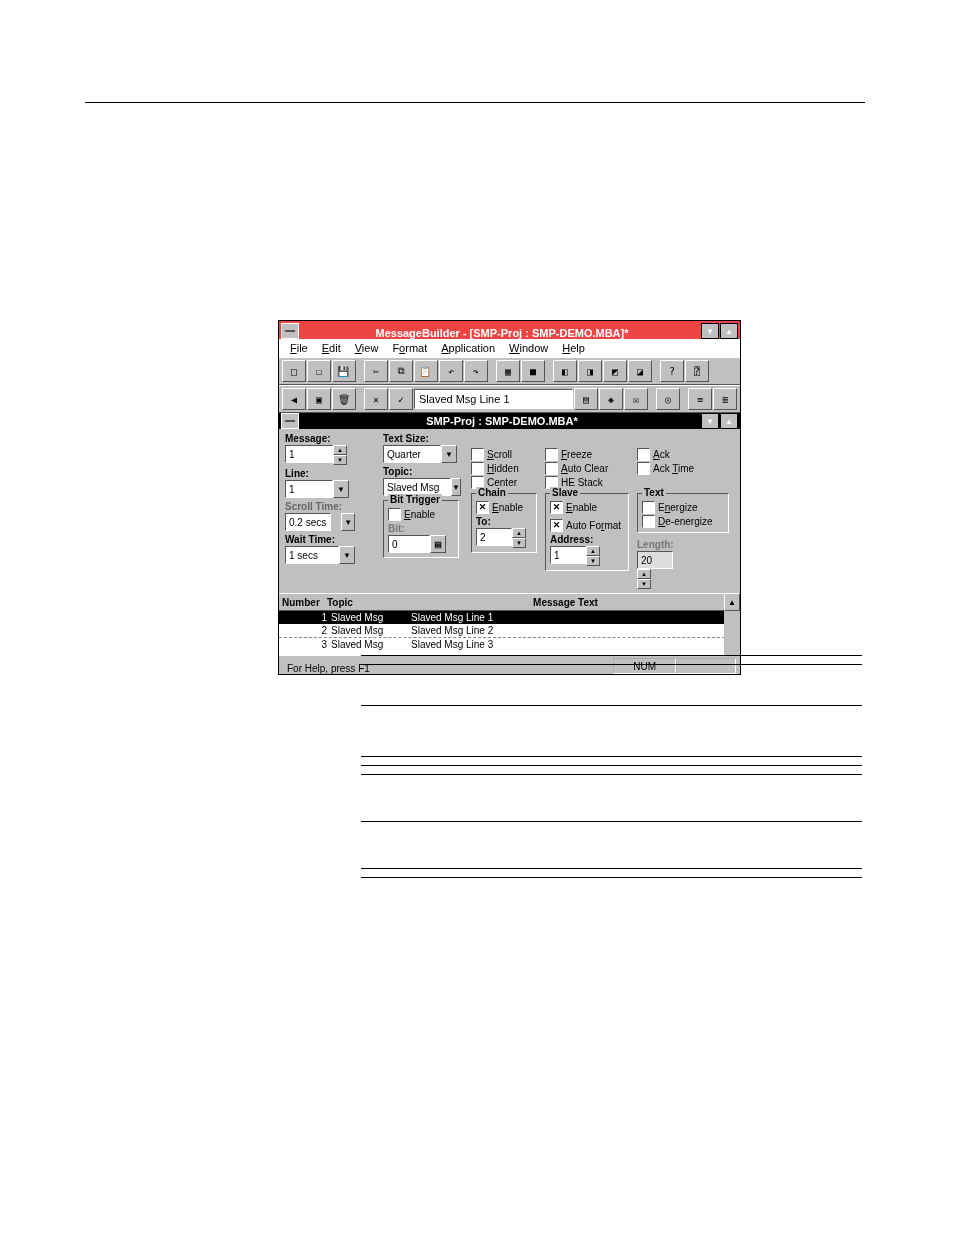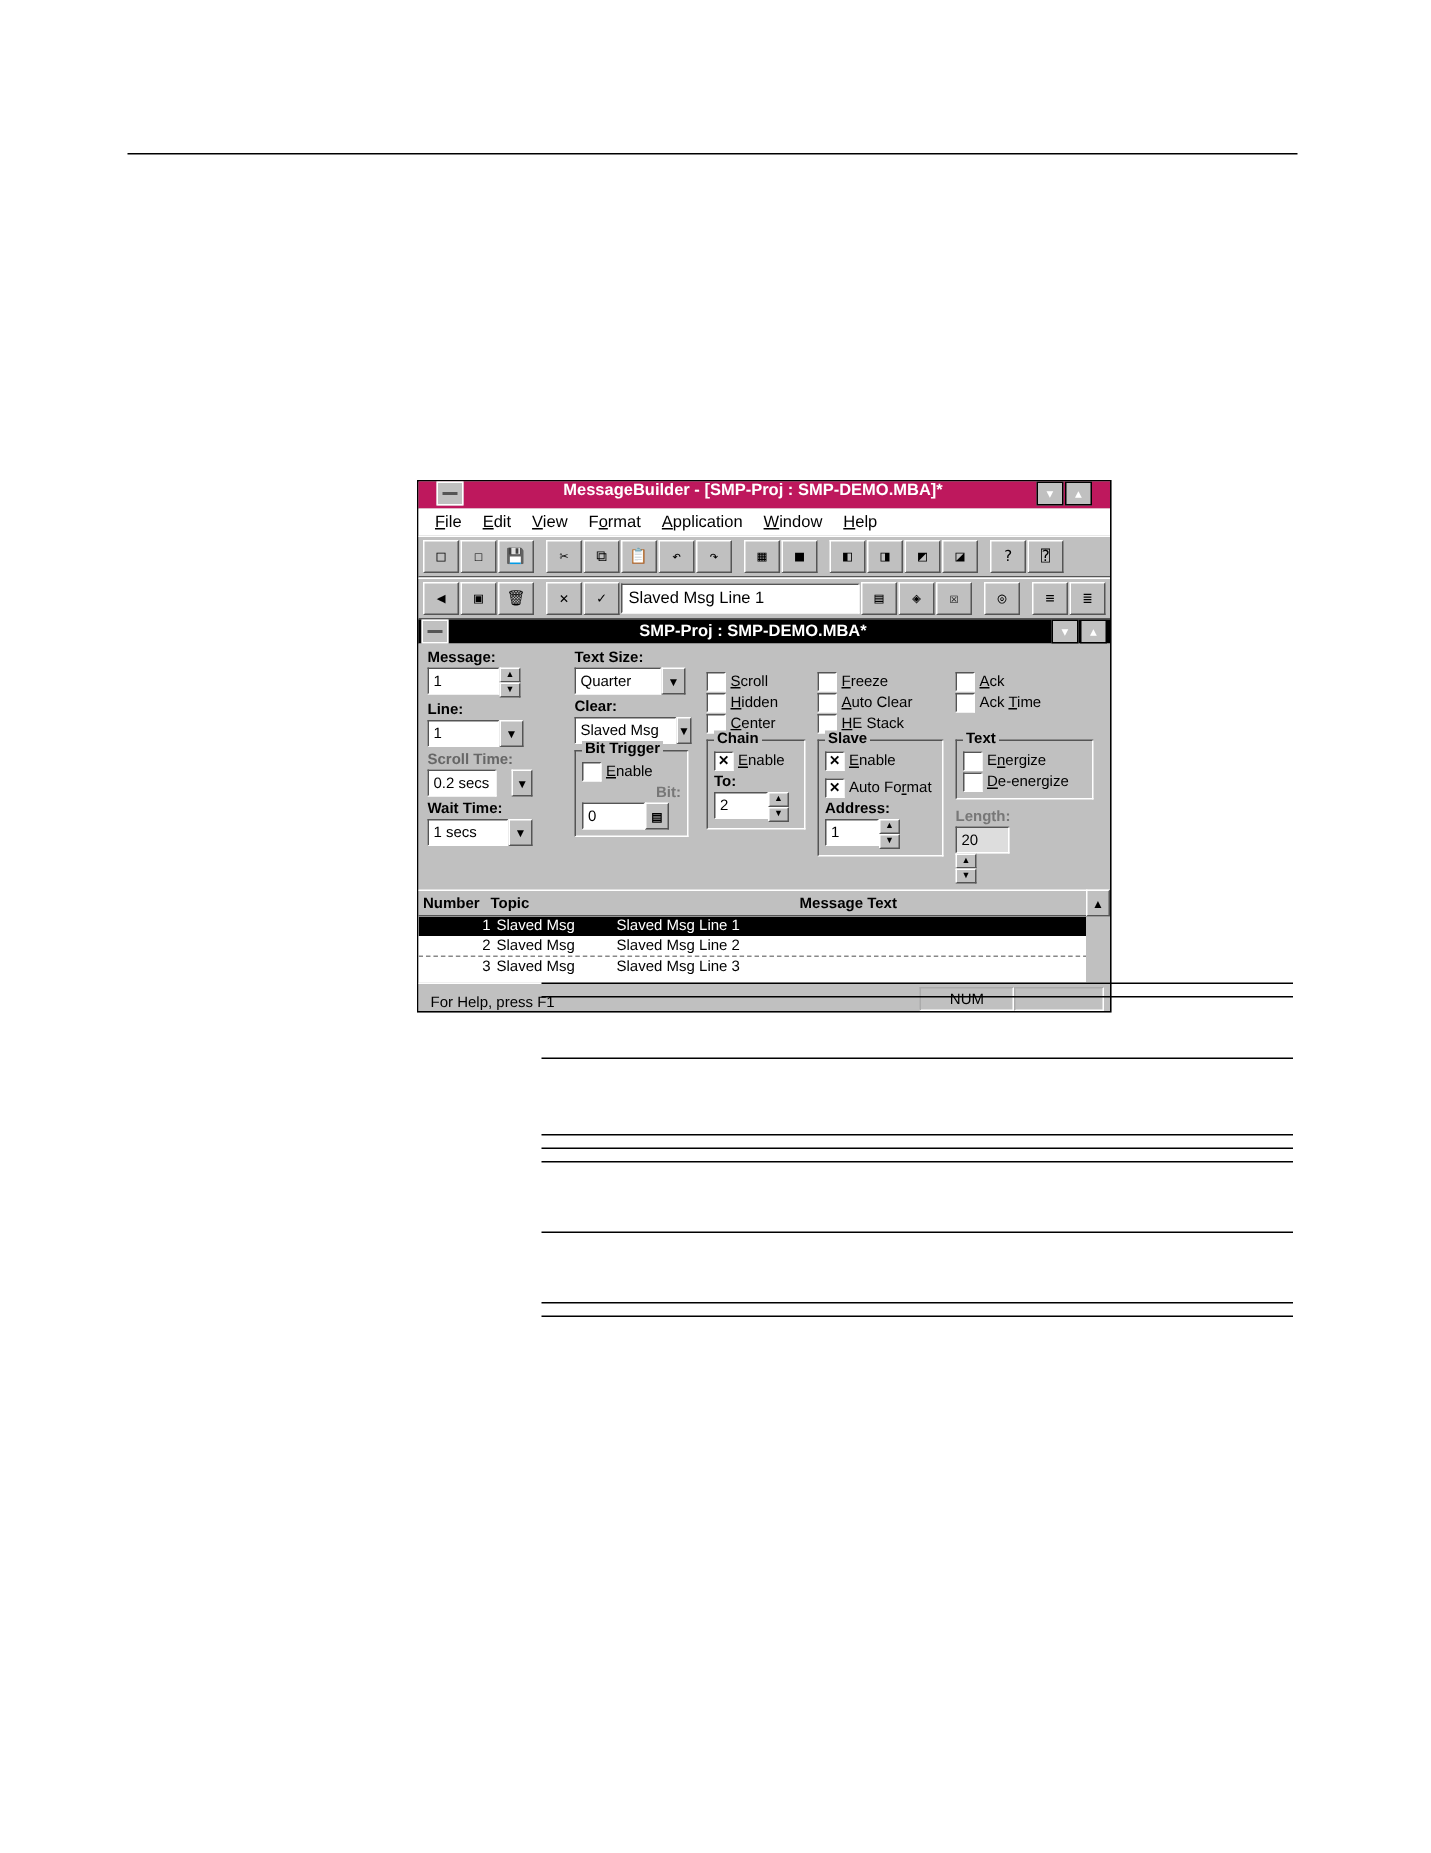--- a/index.html
+++ b/index.html
@@ -16,26 +16,26 @@
   left: 278px;
   top: 320px;
   width: 461px;
   background: #C0C0C0;
   border: 1px solid #000;
   font-size: 11px;
 }
 
 
 .titlebar {
-  background: #be185d;
+  background: #ef4444;
   color: #fff;
   height: 18px;
   display: flex;
-  align-items: flex-start;
-  padding: 0 12px;
+  align-items: flex-end;
+  padding: 0 2px;
 }
 .sysmenu {
   width: 16px;
   height: 14px;
   background: #C0C0C0;
   border: 1px solid #fff;
   display: flex;
   align-items: center;
   justify-content: center;
   margin-right: 4px;
@@ -445,26 +445,26 @@
           <div class="combo-btn">▼</div>
         </div>
       </div>
 
       <div class="mt-col" style="width:78px;padding-left:18px;">
         <div class="mt-label">Text Size:</div>
         <div style="display:flex;">
           <div class="inp" style="width:50px;">Quarter</div>
           <div class="combo-btn">▼</div>
         </div>
-        <div class="mt-label" style="margin-top:3px;">Clear:</div>
+        <div class="mt-label" style="margin-top:3px;">Topic:</div>
         <div style="display:flex;">
           <div class="inp" style="width:116px;">Slaved Msg</div>
           <div class="combo-btn">▼</div>
         </div>
-        <div class="groupbox" style="width:66px;text-align:right;">
+        <div class="groupbox" style="width:66px;">
           <div class="glabel">Bit Trigger</div>
           <div class="chk">
             <div class="chkbox"></div>
             <span class="chklbl"><span class="ul">E</span>nable</span>
           </div>
           <div class="mt-label" style="margin-top:2px;color:#777;">Bit:</div>
           <div style="display:flex;">
             <div class="inp" style="width:34px;">0</div>
             <div class="combo-btn">▤</div>
           </div>

